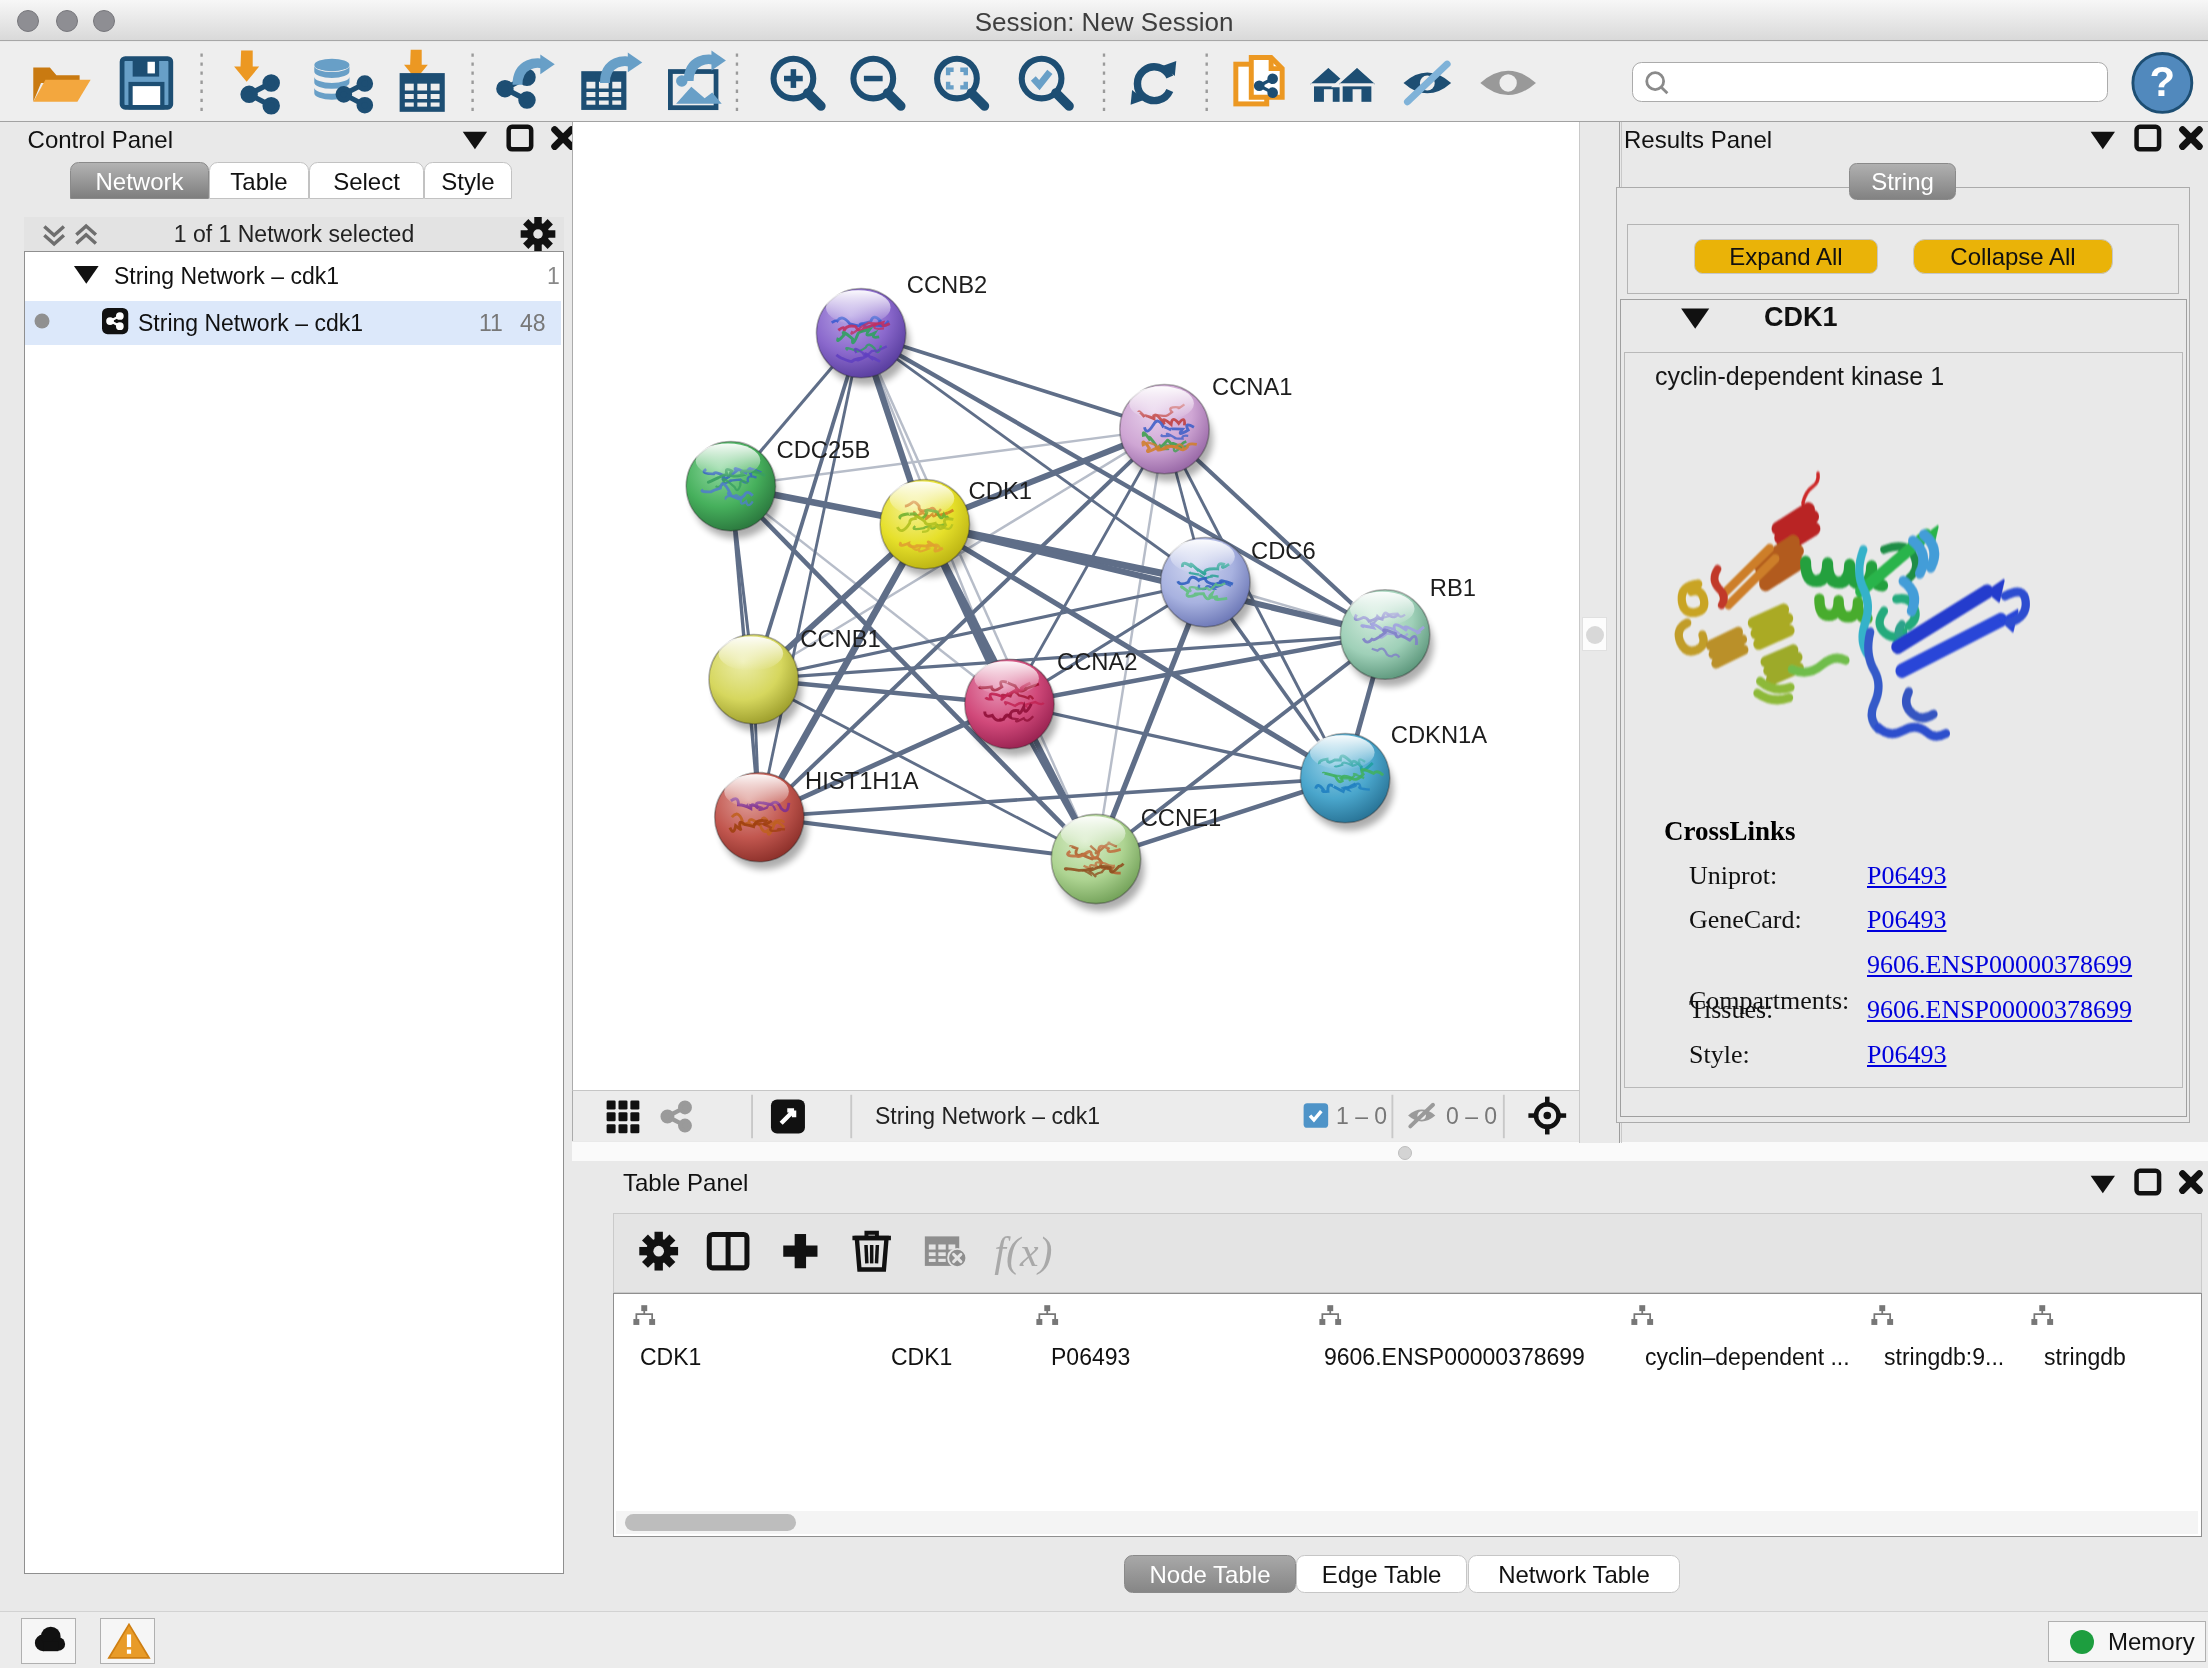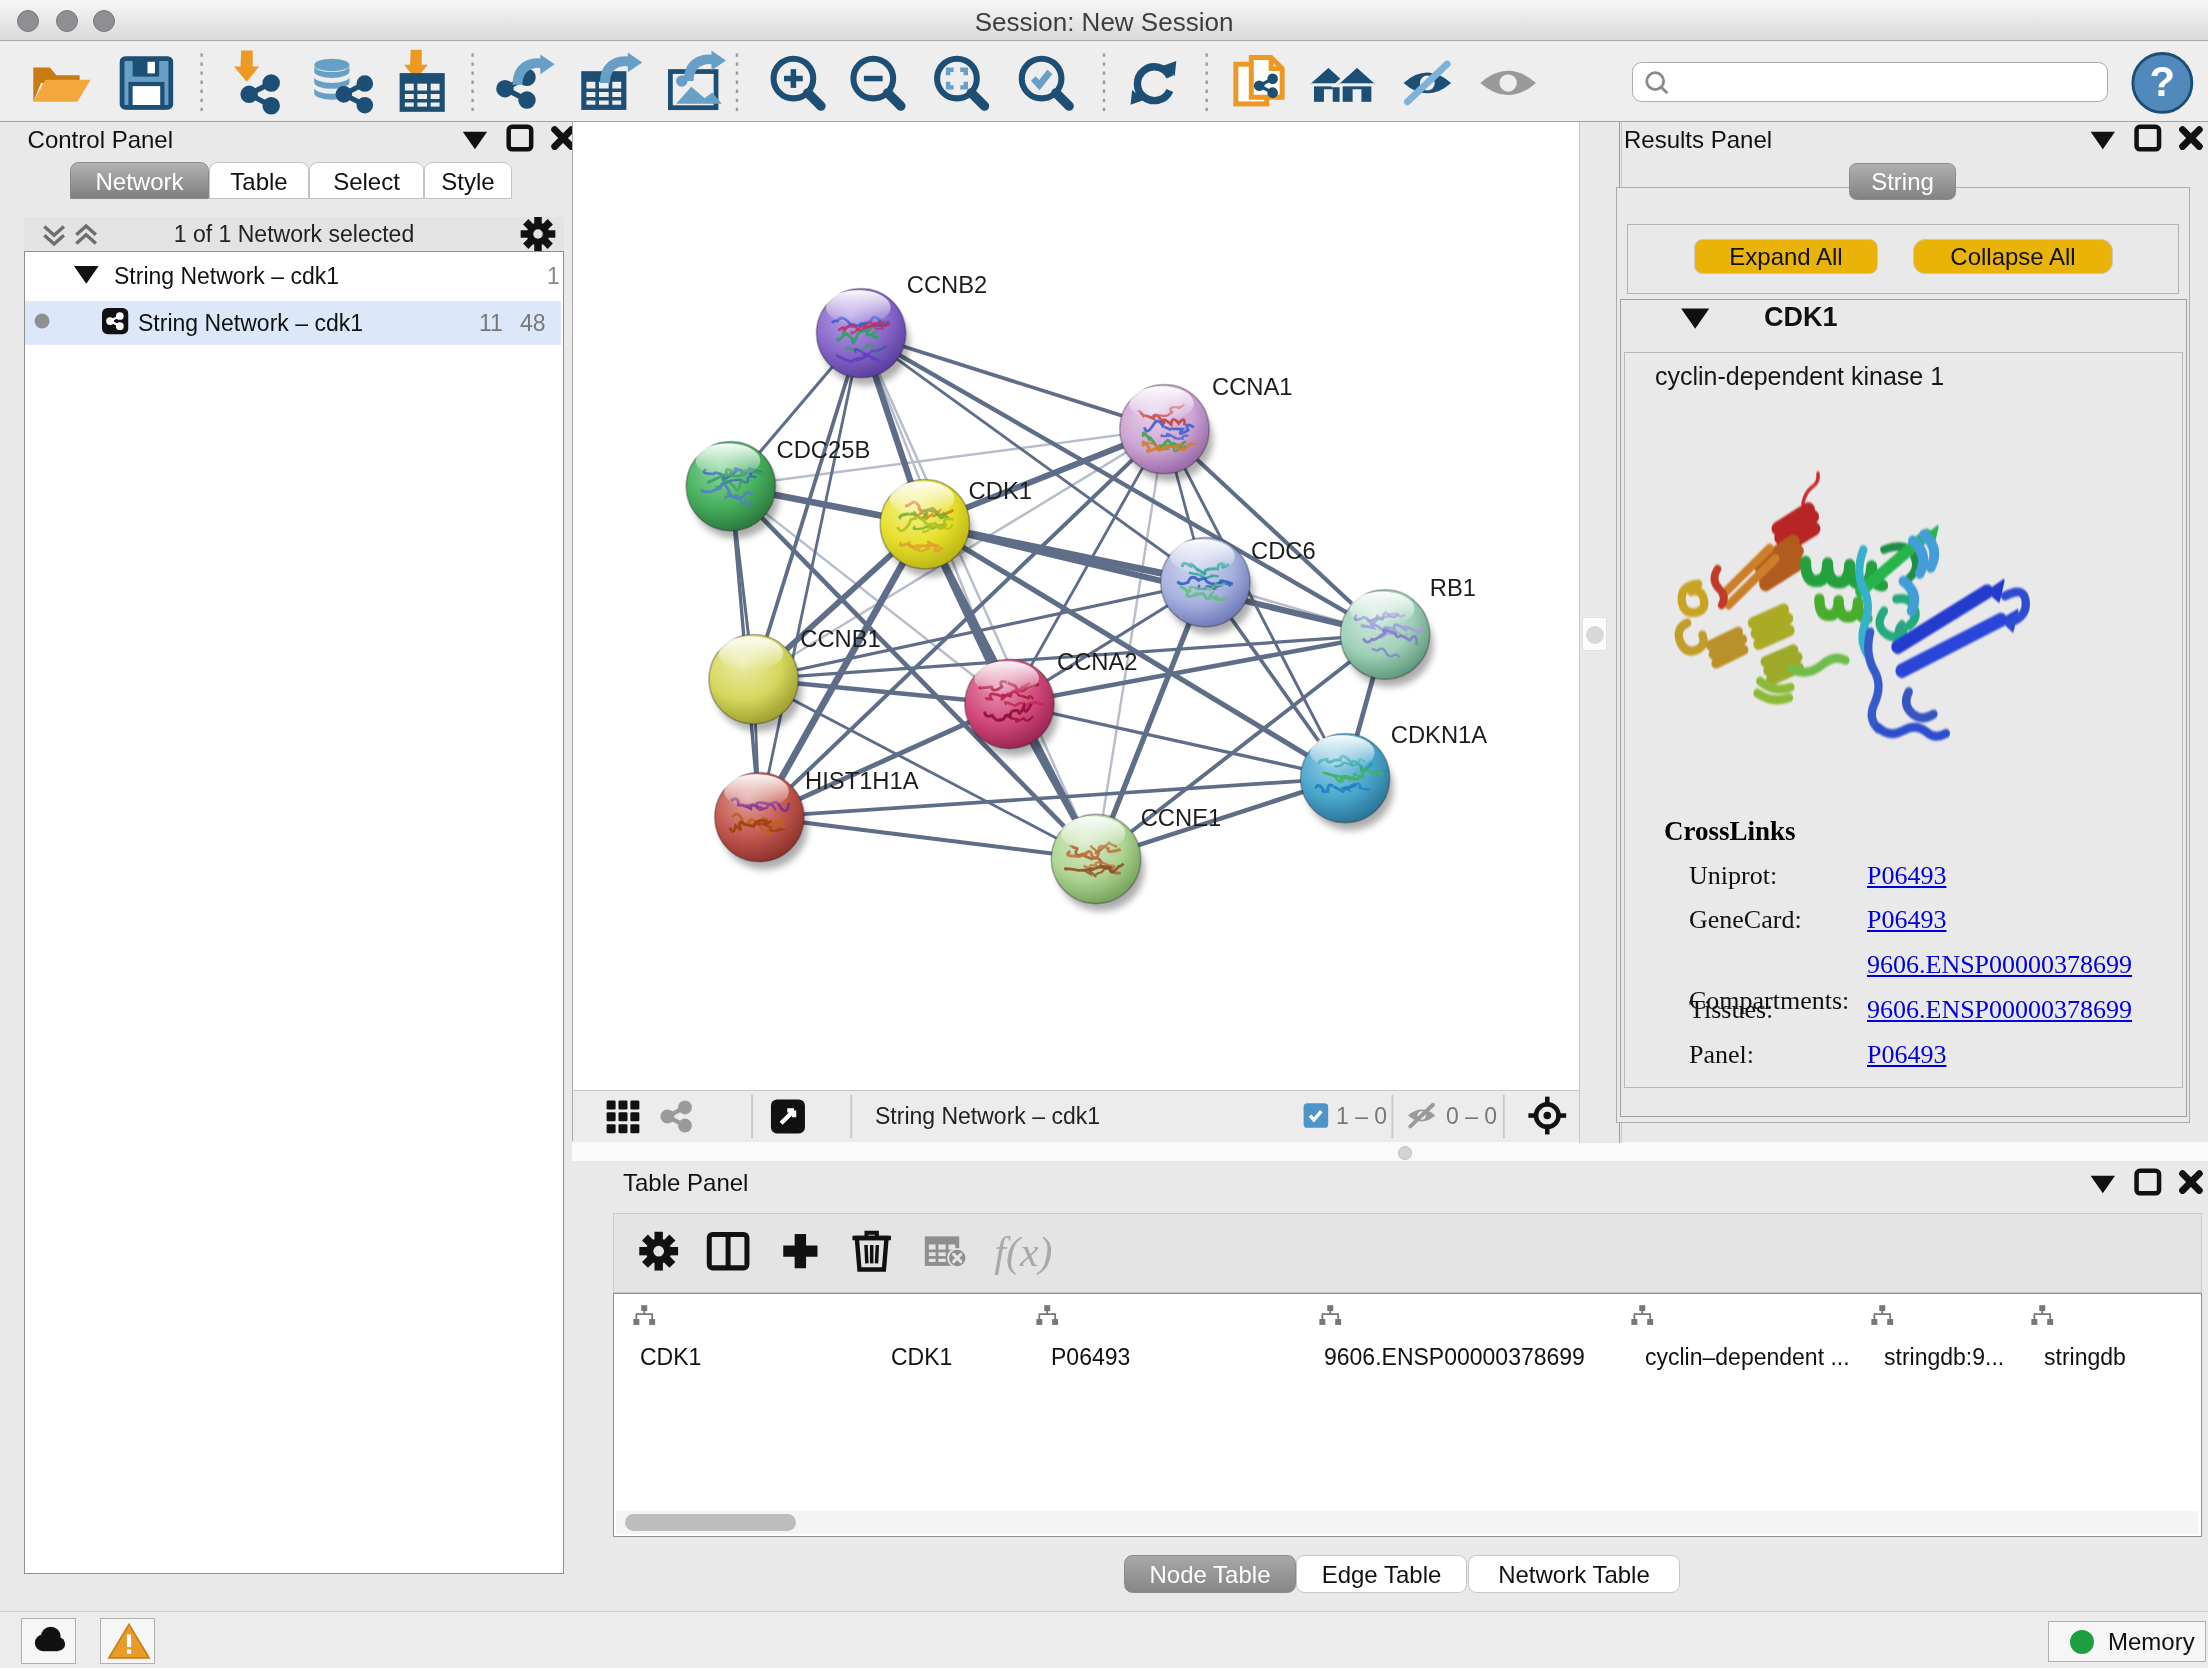--- a/index.html
+++ b/index.html
@@ -640,21 +640,21 @@
   </svg>
 <div class="abs" style="left:1664px;top:816px;font-size:27px;font-weight:bold;color:#000;font-family:'Liberation Serif',serif;">CrossLinks</div>
 <div class="xlrow" style="left:1689px;top:861px;">Uniprot:</div>
 <div class="xlink" style="left:1867px;top:861px;">P06493</div>
 <div class="xlrow" style="left:1689px;top:905px;">GeneCard:</div>
 <div class="xlink" style="left:1867px;top:905px;">P06493</div>
 <div class="xlrow" style="left:1689px;top:950px;margin-top:36px;">Compartments:</div>
 <div class="xlink" style="left:1867px;top:950px;">9606.ENSP00000378699</div>
 <div class="xlrow" style="left:1689px;top:995px;">Tissues:</div>
 <div class="xlink" style="left:1867px;top:995px;">9606.ENSP00000378699</div>
-<div class="xlrow" style="left:1689px;top:1040px;">Panel:</div>
+<div class="xlrow" style="left:1689px;top:1040px;">Style:</div>
 <div class="xlink" style="left:1867px;top:1040px;">P06493</div>
 
 <div class="abs" id="tp-title">Table Panel</div>
 <svg class="abs" style="left:2083px;top:1168px" width="124" height="30" xmlns="http://www.w3.org/2000/svg" viewBox="0 0 130 32">
     <path d="M7.0 8.2 h26 l-13.0 18.72 z" fill="#111"></path>
     <rect x="56.0" y="3.0" width="24.0" height="24.0" rx="3.5999999999999996" fill="none" stroke="#111" stroke-width="4.8"></rect>
     <g stroke="#111" stroke-width="7.28" stroke-linecap="round">
       <line x1="105.03999999999999" y1="6.039999999999999" x2="122.96000000000001" y2="23.96"></line>
       <line x1="122.96000000000001" y1="6.039999999999999" x2="105.03999999999999" y2="23.96"></line>
     </g>

